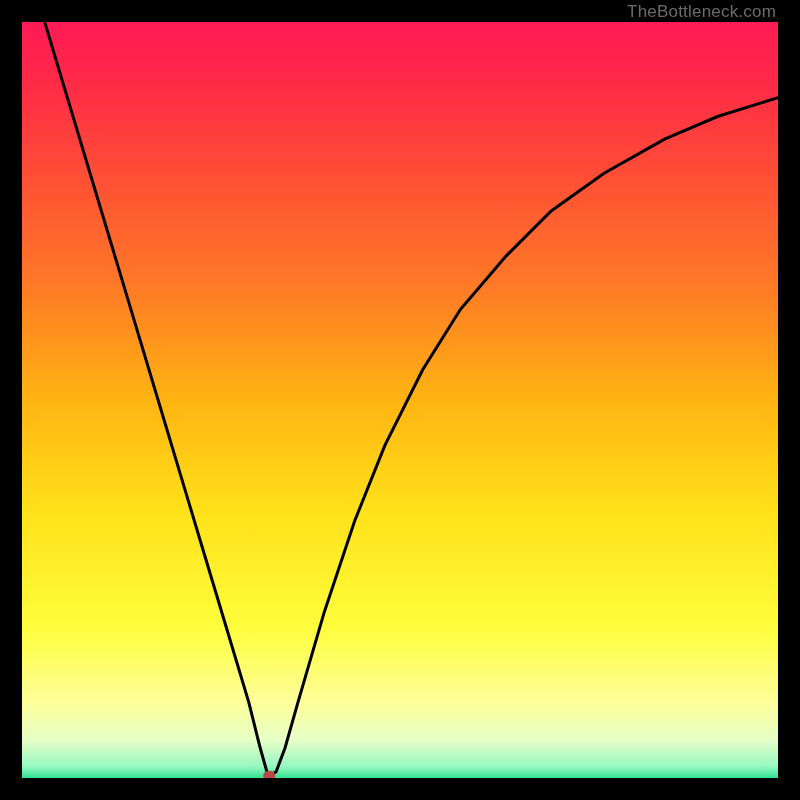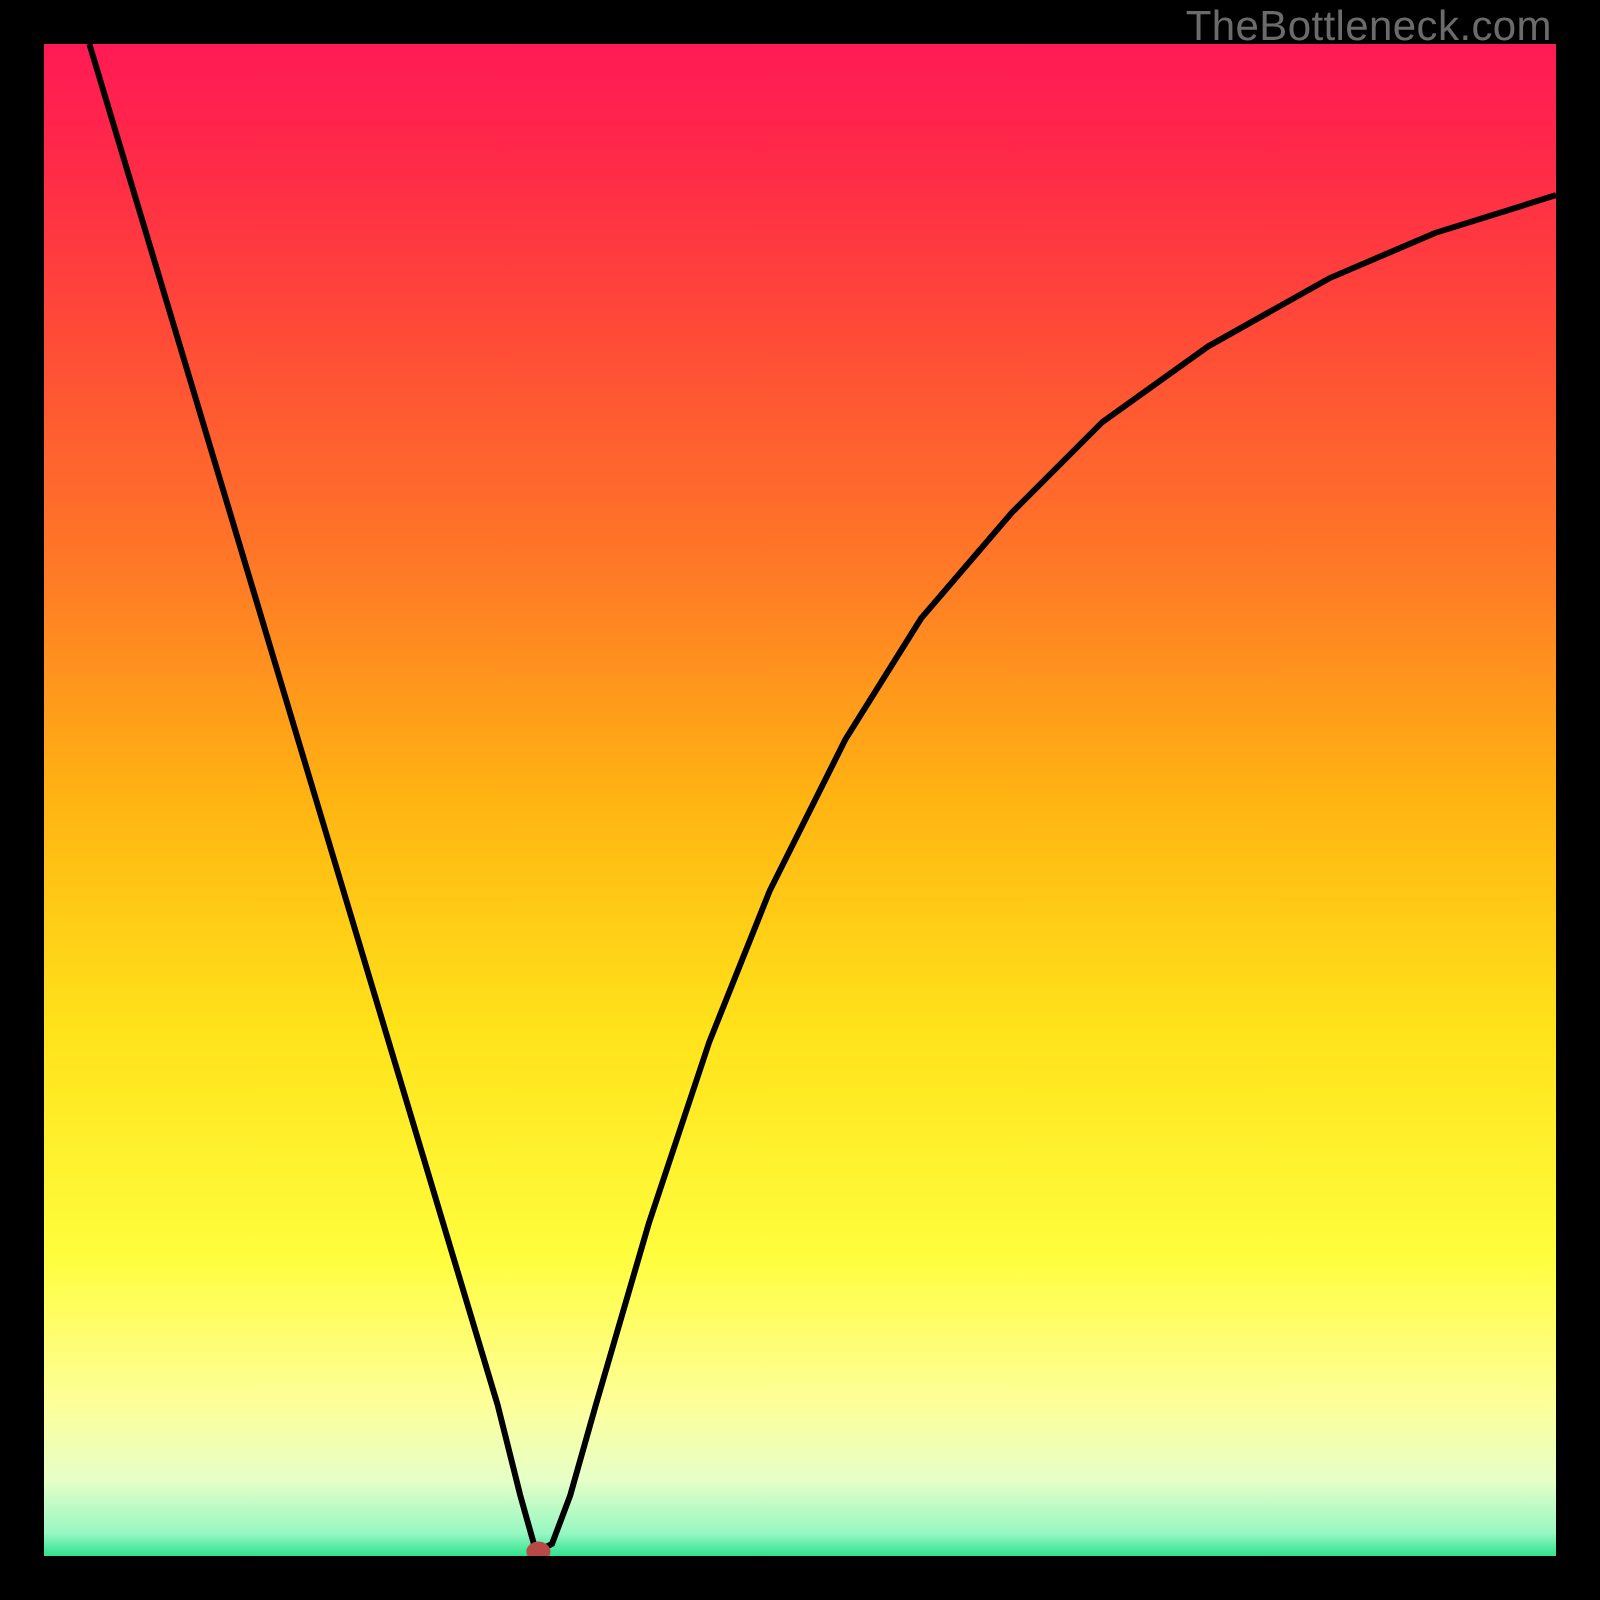--- a/index.html
+++ b/index.html
@@ -24,21 +24,21 @@
     left: 0;
     top: 0;
     width: 756px;
     height: 756px;
   }
   .watermark {
     position: absolute;
     top: 2px;
     right: 24px;
     color: #6b6b6b;
-    font-size: 21px;
+    font-size: 17px;
     font-weight: 500;
     letter-spacing: 0.2px;
   }
 </style>
 </head>
 <body>
 
 <div class="watermark">TheBottleneck.com</div>
 
 <div class="frame">

